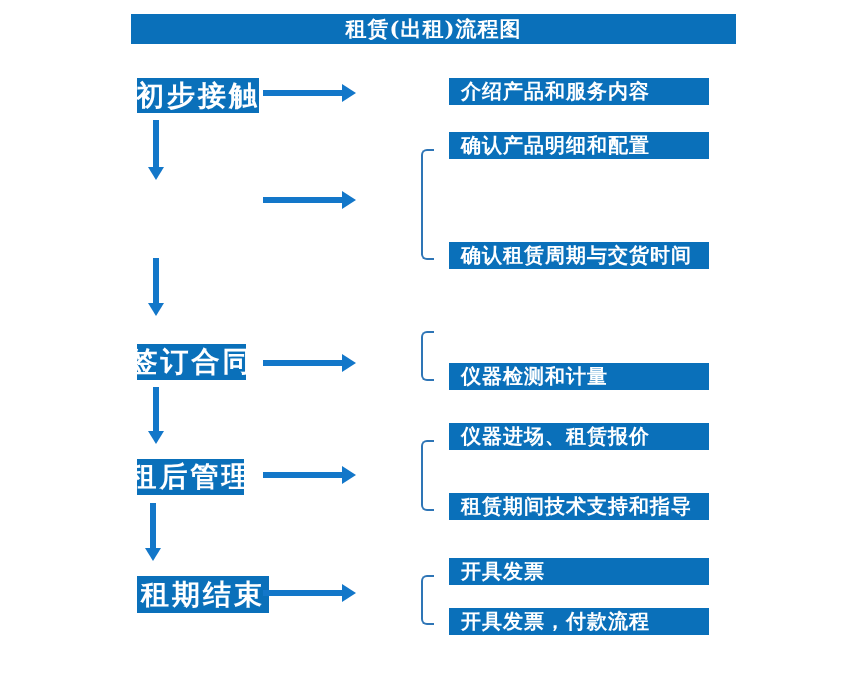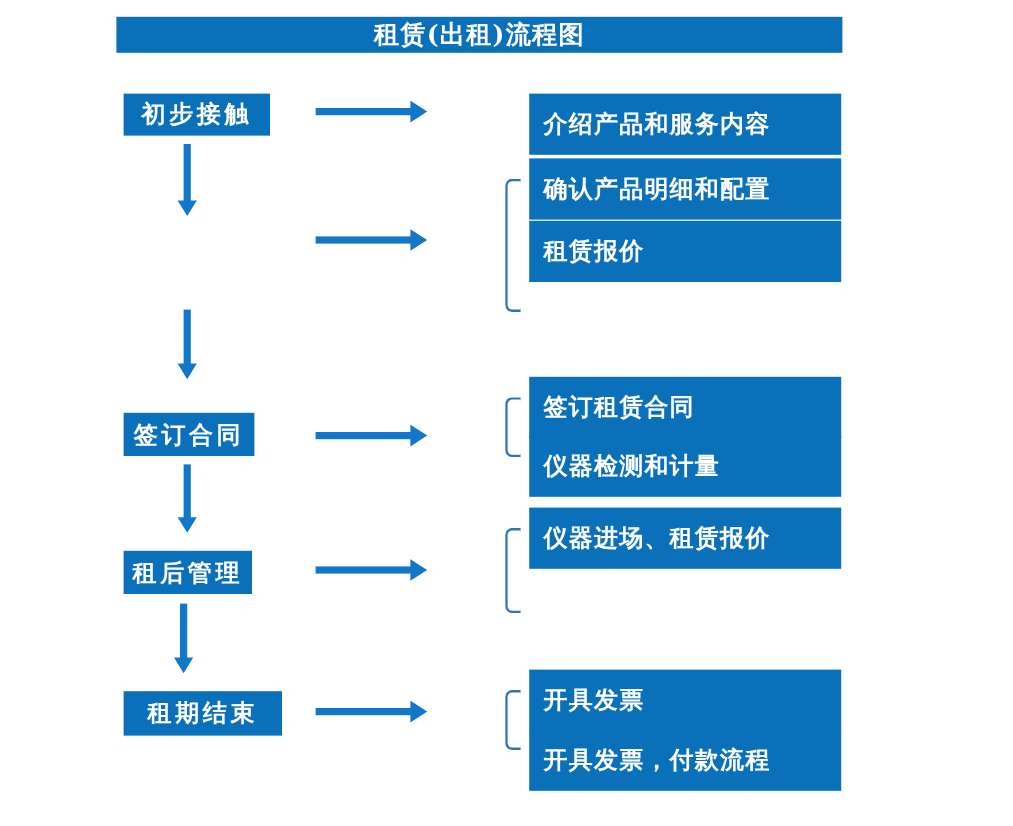--- a/index.html
+++ b/index.html
@@ -12,32 +12,32 @@
   html,body{margin:0;padding:0;background:var(--bg);}
   .stage{
     position:relative;width:844px;height:688px;overflow:hidden;
     background:var(--bg);
     font-family:"DejaVu Serif","Liberation Serif",serif;
     font-weight:bold;
   }
   .box{
     position:absolute;box-sizing:border-box;
     background:var(--box);color:var(--text);
-    display:flex;align-items:center;
+    display:flex;align-items:center;margin-left:34px;
   }
   .banner{
     left:97px;top:14px;width:605px;height:30px;
     justify-content:center;font-size:21px;letter-spacing:1px;
   }
   .leftbox{
-    justify-content:center;font-size:20px;letter-spacing:3px;
+    justify-content:center;font-size:28px;letter-spacing:3px;
     white-space:nowrap;
   }
   .rightbox{
-    left:441px;width:260px;height:51px;
+    left:415px;width:260px;height:27px;
     padding-left:12px;font-size:20px;letter-spacing:1px;
     white-space:nowrap;
   }
   .harrow{position:absolute;width:93px;height:18px;}
   .harrow .hshaft{position:absolute;left:0;right:12px;top:6px;height:6px;background:var(--arrow);}
   .harrow .hhead{position:absolute;right:0;top:0;width:0;height:0;
     border-left:14px solid var(--arrow);border-top:9px solid transparent;border-bottom:9px solid transparent;}
   .varrow{position:absolute;width:16px;}
   .varrow .vshaft{position:absolute;left:5px;top:0;bottom:11px;width:6px;background:var(--arrow);}
   .varrow .vhead{position:absolute;left:0;bottom:0;width:0;height:0;
@@ -101,23 +101,23 @@
   </div>
 
   <div class="bracket" style="top:149px;height:111px"></div>
   <div class="bracket" style="top:331px;height:50px"></div>
   <div class="bracket" style="top:440px;height:71px"></div>
   <div class="bracket" style="top:575px;height:50px"></div>
 
   <div class="box rightbox" style="top:78px">介绍产品和服务内容</div>
 
   <div class="box rightbox" style="top:132px">确认产品明细和配置</div>
-  <div class="box rightbox" style="top:184px">租赁报价</div>
+  <div class="box rightbox" style="top:242px">确认租赁周期与交货时间</div>
 
-  <div class="box rightbox" style="top:314px">签订租赁合同</div>
   <div class="box rightbox" style="top:363px">仪器检测和计量</div>
 
   <div class="box rightbox" style="top:423px">仪器进场、租赁报价</div>
+  <div class="box rightbox" style="top:493px">租赁期间技术支持和指导</div>
 
   <div class="box rightbox" style="top:558px">开具发票</div>
   <div class="box rightbox" style="top:608px">开具发票，付款流程</div>
 
 </div>
 
 </body></html>

